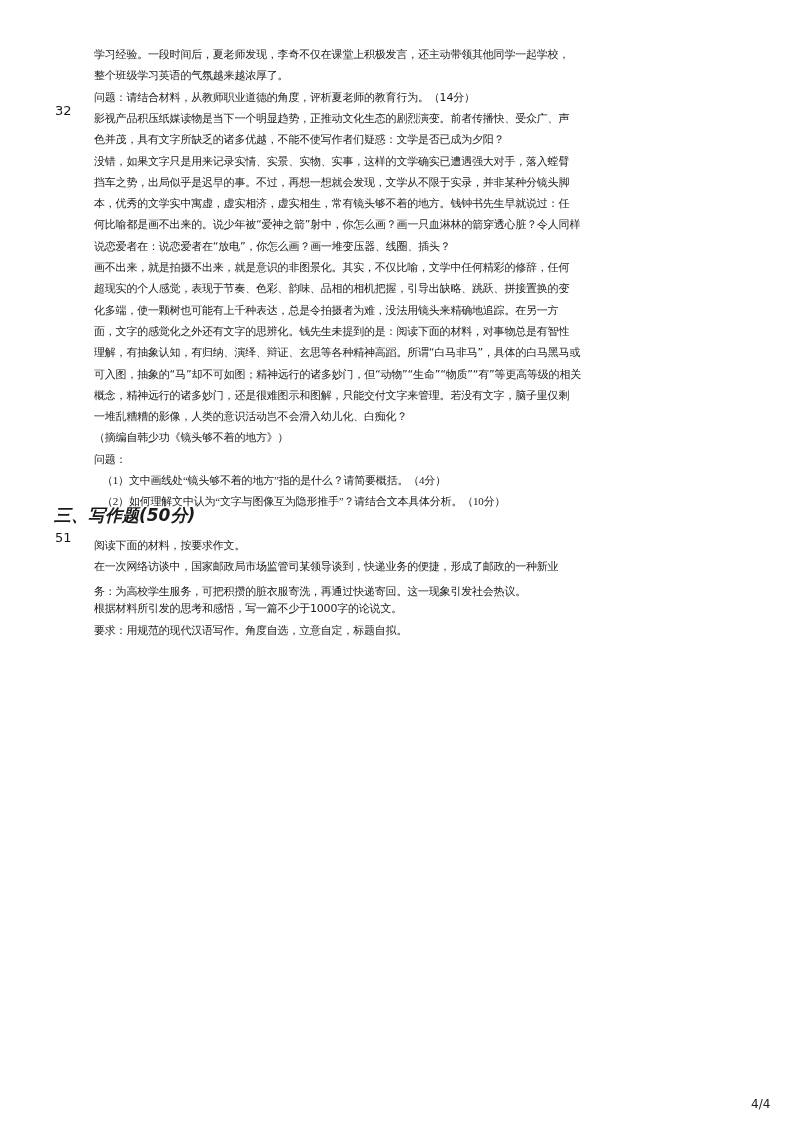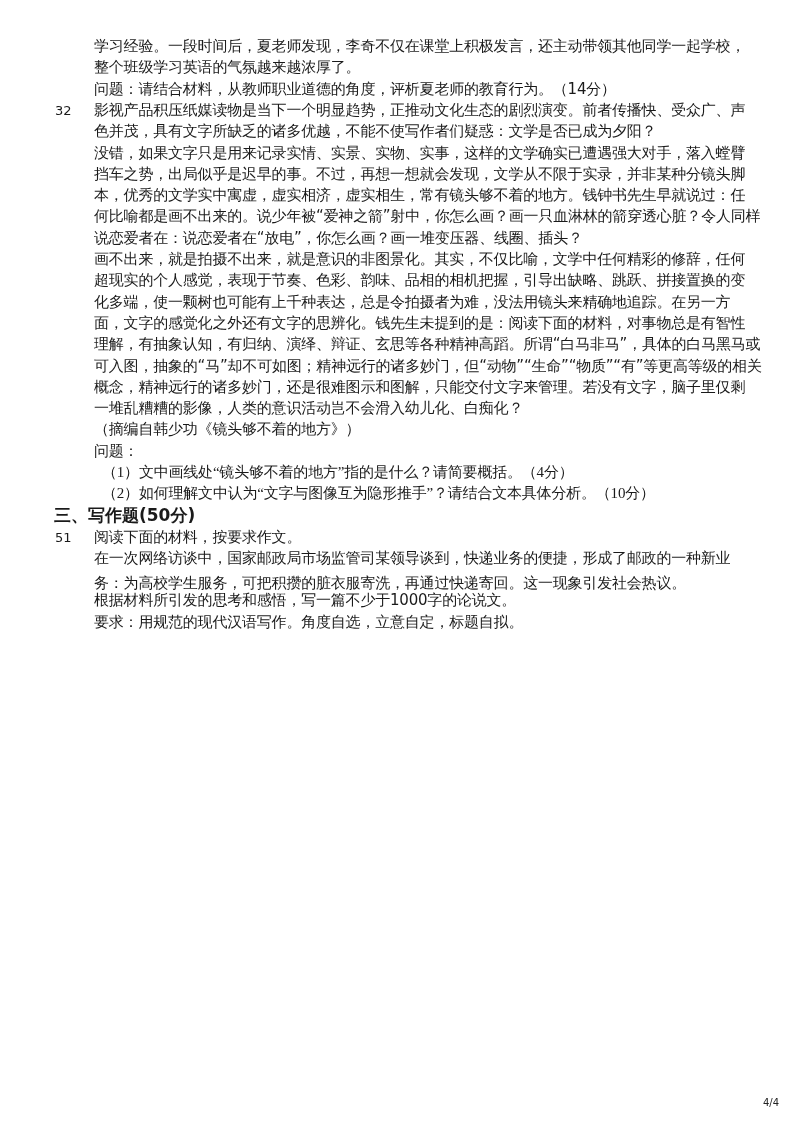--- a/index.html
+++ b/index.html
@@ -4,35 +4,36 @@
 <style>
   html, body { margin: 0; padding: 0; background: #ffffff; }
   body {
     width: 800px; height: 1132px; position: relative; overflow: hidden;
     font-family: "DejaVu Sans", "Liberation Sans", sans-serif;
     color: #1a1a1a;
   }
   .page { position: absolute; left: 0; top: 36px; width: 800px; }
   .line {
     position: absolute; left: 94px; width: 640px;
-    font-size: 15px; line-height: 21.3px; white-space: nowrap;
+    font-size: 11px; line-height: 21.3px; white-space: nowrap;
     letter-spacing: -0.2px;
+    margin-top: 8px;
   }
   .qnum {
     position: absolute; left: 55px;
     font-size: 13px; line-height: 21.3px;
   }
   .indent { left: 102px; font-family: Liberation Serif, serif; }
   .heading {
     position: absolute; left: 54px;
-    font-size: 17px; line-height: 22px; font-weight: bold; white-space: nowrap;
+    font-size: 17px; line-height: 22px; font-weight: bold; white-space: nowrap; font-style: italic;
   }
   .pagenum {
     position: absolute; left: 751px; top: 1097px;
-    font-size: 10px; color: #222; margin-left: 12px;
+    font-size: 12px; color: #222;
   }
 </style>
 </head>
 <body>
 
 <div class="page">
 
   <div class="line" style="top:0px">学习经验。一段时间后，夏老师发现，李奇不仅在课堂上积极发言，还主动带领其他同学一起学校，</div>
   <div class="line" style="top:21.3px">整个班级学习英语的气氛越来越浓厚了。</div>
   <div class="line" style="top:42.6px">问题：请结合材料，从教师职业道德的角度，评析夏老师的教育行为。（14分）</div>

